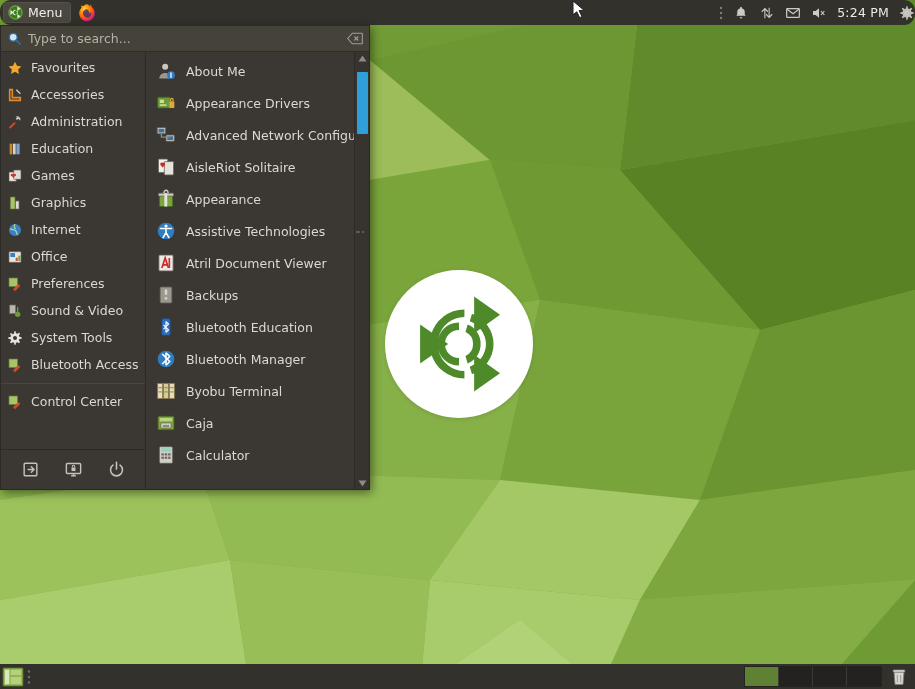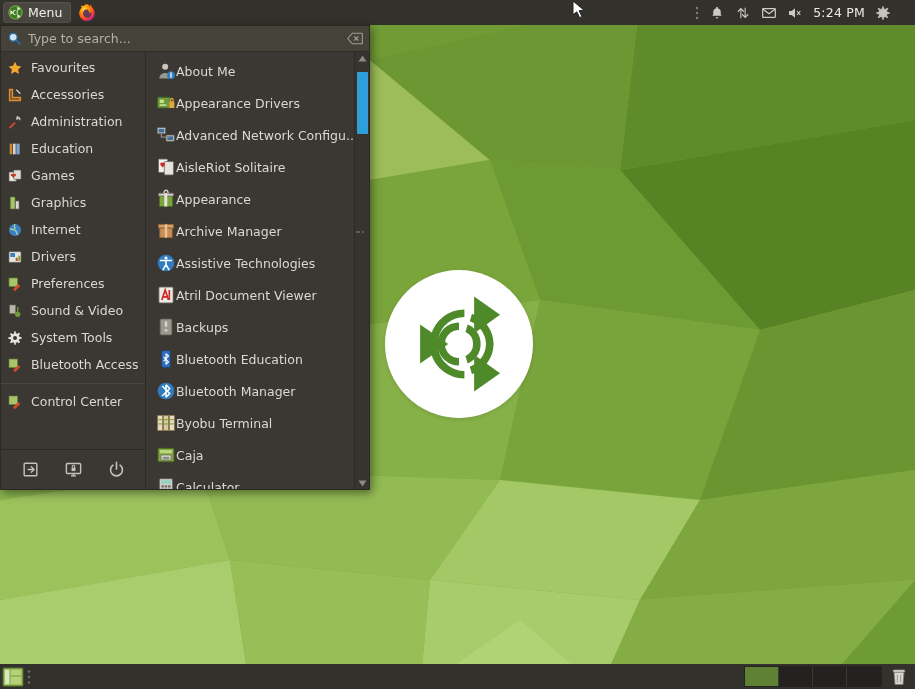--- a/index.html
+++ b/index.html
@@ -30,36 +30,37 @@
   }
 
   
   #top-panel {
     position: absolute; left: 0; top: 0; width: 915px; height: 25px;
     background: #33312c;
     display: flex; align-items: center;
     z-index: 40;
     font-size: 12px;
     color: #e6e4df;
+    border-radius: 11px;
   }
   .panel-left { display: flex; align-items: center; height: 100%; }
   .menu-button {
     display: flex; align-items: center; gap: 5px;
     height: 21px; margin-left: 3px; padding: 0 8px 0 4px;
     background: #4a4740;
     border: 1px solid #56524a;
     border-radius: 3px;
     color: #f2f0eb;
     font-size: 12.5px;
     cursor: pointer;
   }
   .mate-mini { width: 15px; height: 15px; flex: 0 0 15px; }
   .ff-launcher { width: 20px; height: 20px; margin-left: 6px; cursor: pointer; }
   .panel-spacer { flex: 1 1 auto; height: 100%; }
-  .tray { display: flex; align-items: center; gap: 10px; padding-right: 24px; height: 100%; }
+  .tray { display: flex; align-items: center; gap: 10px; padding-right: 0; height: 100%; }
   .tray-ico { width: 16px; height: 16px; display: block; opacity: .88; cursor: pointer; }
   .tray-grip { width: 4px; height: 16px; display: block; opacity: .55; cursor: grab; }
   .clock { font-size: 12.5px; color: #eceae5; cursor: pointer; letter-spacing: .2px; }
 
   
   #window-sliver {
     position: absolute; left: 349px; top: 0; width: 217px; height: 3px;
     background: #f4f4f4; z-index: 39;
   }
 
@@ -128,21 +129,21 @@
   .sess-btn { width: 19px; height: 19px; cursor: pointer; opacity: .85; }
 
   
   #apps-pane {
     flex: 1 1 auto; position: relative;
     background: #3b3833;
     overflow: hidden;
   }
   #apps-list { padding-top: 3px; }
   .app-item {
-    display: flex; align-items: center; gap: 0;
+    display: flex; align-items: center; gap: 10px;
     height: 32px;
     padding-left: 10px;
     font-size: 12.5px; color: #dcd9d3;
     cursor: pointer;
   }
   .app-ico { width: 20px; height: 20px; flex: 0 0 20px; display: block; }
 
   
   #app-scrollbar {
     position: absolute; right: 0; top: 0; width: 15px; height: 100%;
@@ -379,21 +380,21 @@
           <span>Internet</span>
         </div>
 
         <div class="cat-item">
           <svg class="cat-icon" viewBox="0 0 24 24">
             <rect x="3" y="4" width="18" height="16" rx="1" fill="#e8e6e0" stroke="#6a675f"></rect>
             <rect x="5" y="6" width="7" height="6" fill="#3b7fc4"></rect>
             <rect x="13" y="13" width="3" height="5" fill="#cf4b2a"></rect>
             <rect x="17" y="10" width="3" height="8" fill="#74a23c"></rect>
           </svg>
-          <span>Drivers</span>
+          <span>Office</span>
         </div>
 
         <div class="cat-item">
           <svg class="cat-icon" viewBox="0 0 24 24">
             <rect x="3" y="3" width="13" height="13" fill="#a8c46a" stroke="#5d7a34"></rect>
             <path d="M9 20l8-8 3 3-8 8z" fill="#cf4b2a"></path>
           </svg>
           <span>Preferences</span>
         </div>
 
@@ -500,28 +501,20 @@
           <div class="app-item">
             <svg class="app-ico" viewBox="0 0 24 24">
               <rect x="4" y="7" width="16" height="14" rx="1" fill="#7aa53c" stroke="#45651f"></rect>
               <rect x="3" y="5" width="18" height="3.5" rx="0.8" fill="#cfcdc6" stroke="#6a675f"></rect>
               <rect x="10" y="5" width="3.5" height="16" fill="#e6e3dc"></rect>
               <path d="M9.5 5c0-2 1-3.5 2.5-3.5S14.5 3 14.5 5" fill="none" stroke="#cfcdc6" stroke-width="1.6"></path>
             </svg>
             <span>Appearance</span>
           </div>
 
-          <div class="app-item">
-            <svg class="app-ico" viewBox="0 0 24 24">
-              <rect x="3" y="4" width="18" height="4.5" fill="#d9a06a" stroke="#8c6034"></rect>
-              <rect x="4.5" y="8.5" width="15" height="11.5" fill="#c98d56" stroke="#8c6034"></rect>
-              <rect x="10.5" y="4" width="3" height="16" fill="#e8c49b"></rect>
-            </svg>
-            <span>Archive Manager</span>
-          </div>
 
           <div class="app-item">
             <svg class="app-ico" viewBox="0 0 24 24">
               <circle cx="12" cy="12" r="10" fill="#2f7cc0"></circle>
               <circle cx="12" cy="6" r="1.9" fill="#fff"></circle>
               <path d="M5.5 9h13M12 9v5M12 14l-3.5 6M12 14l3.5 6" stroke="#fff" stroke-width="1.9" stroke-linecap="round" fill="none"></path>
             </svg>
             <span>Assistive Technologies</span>
           </div>
 

